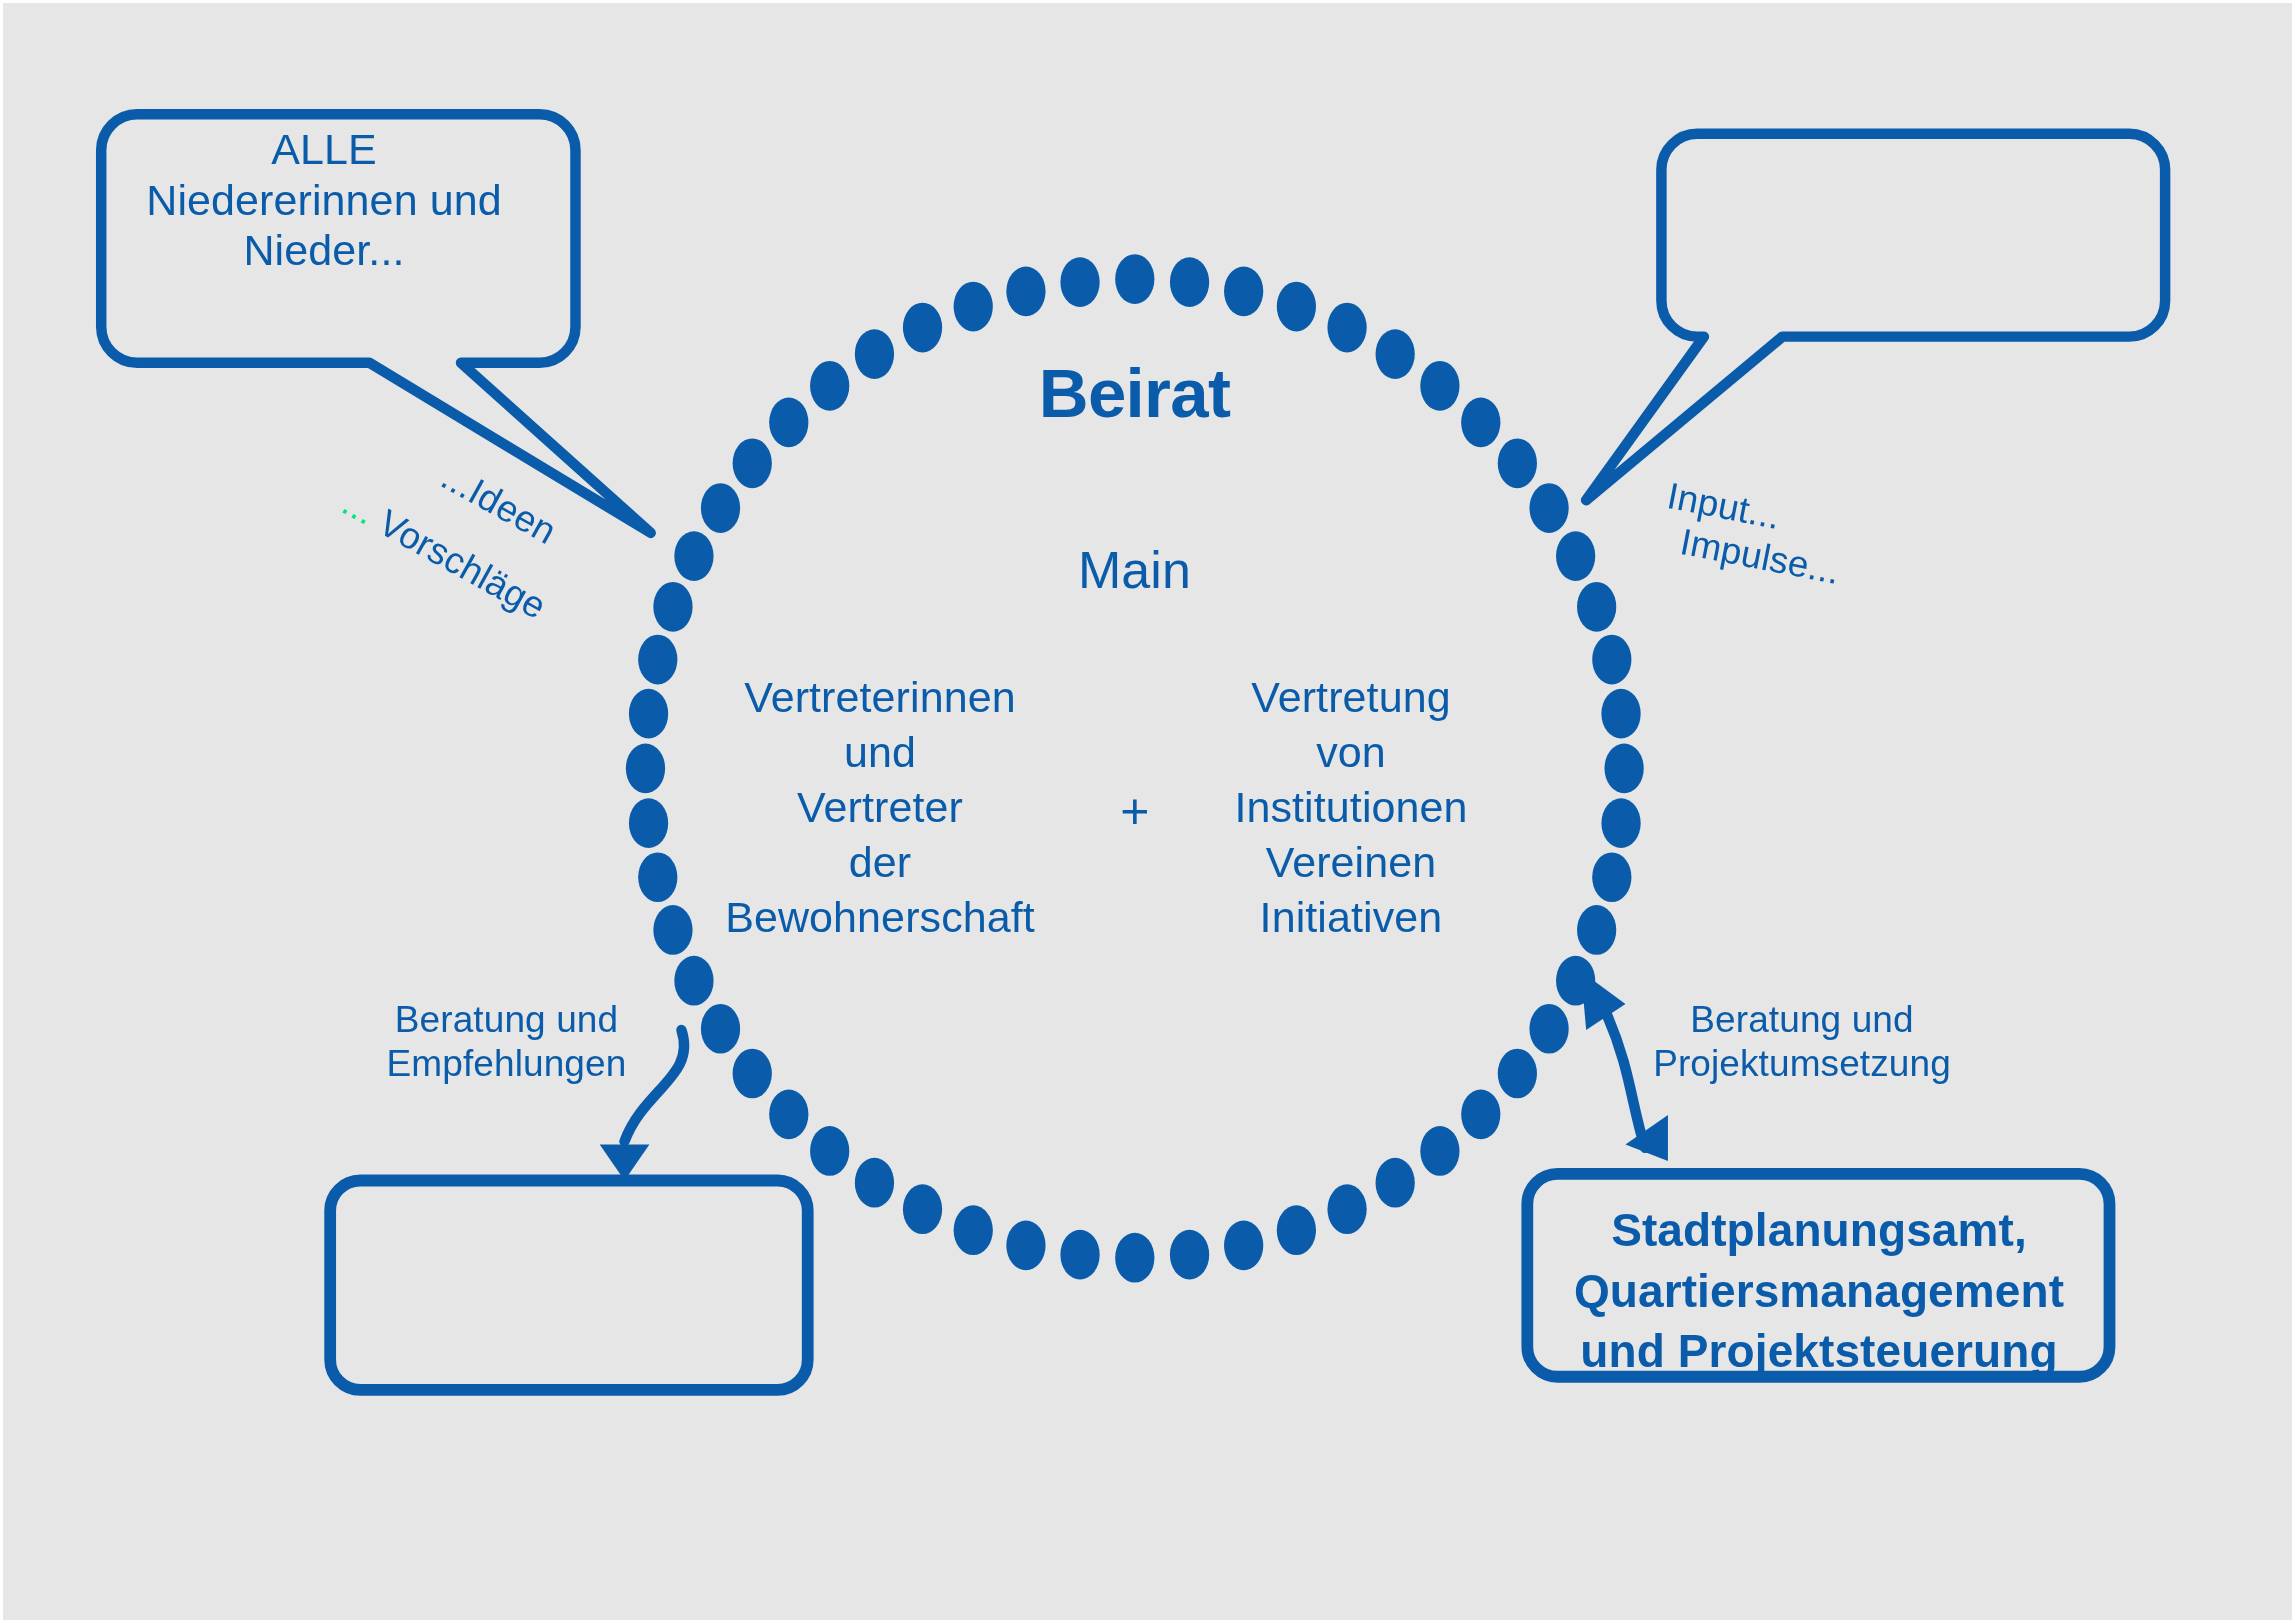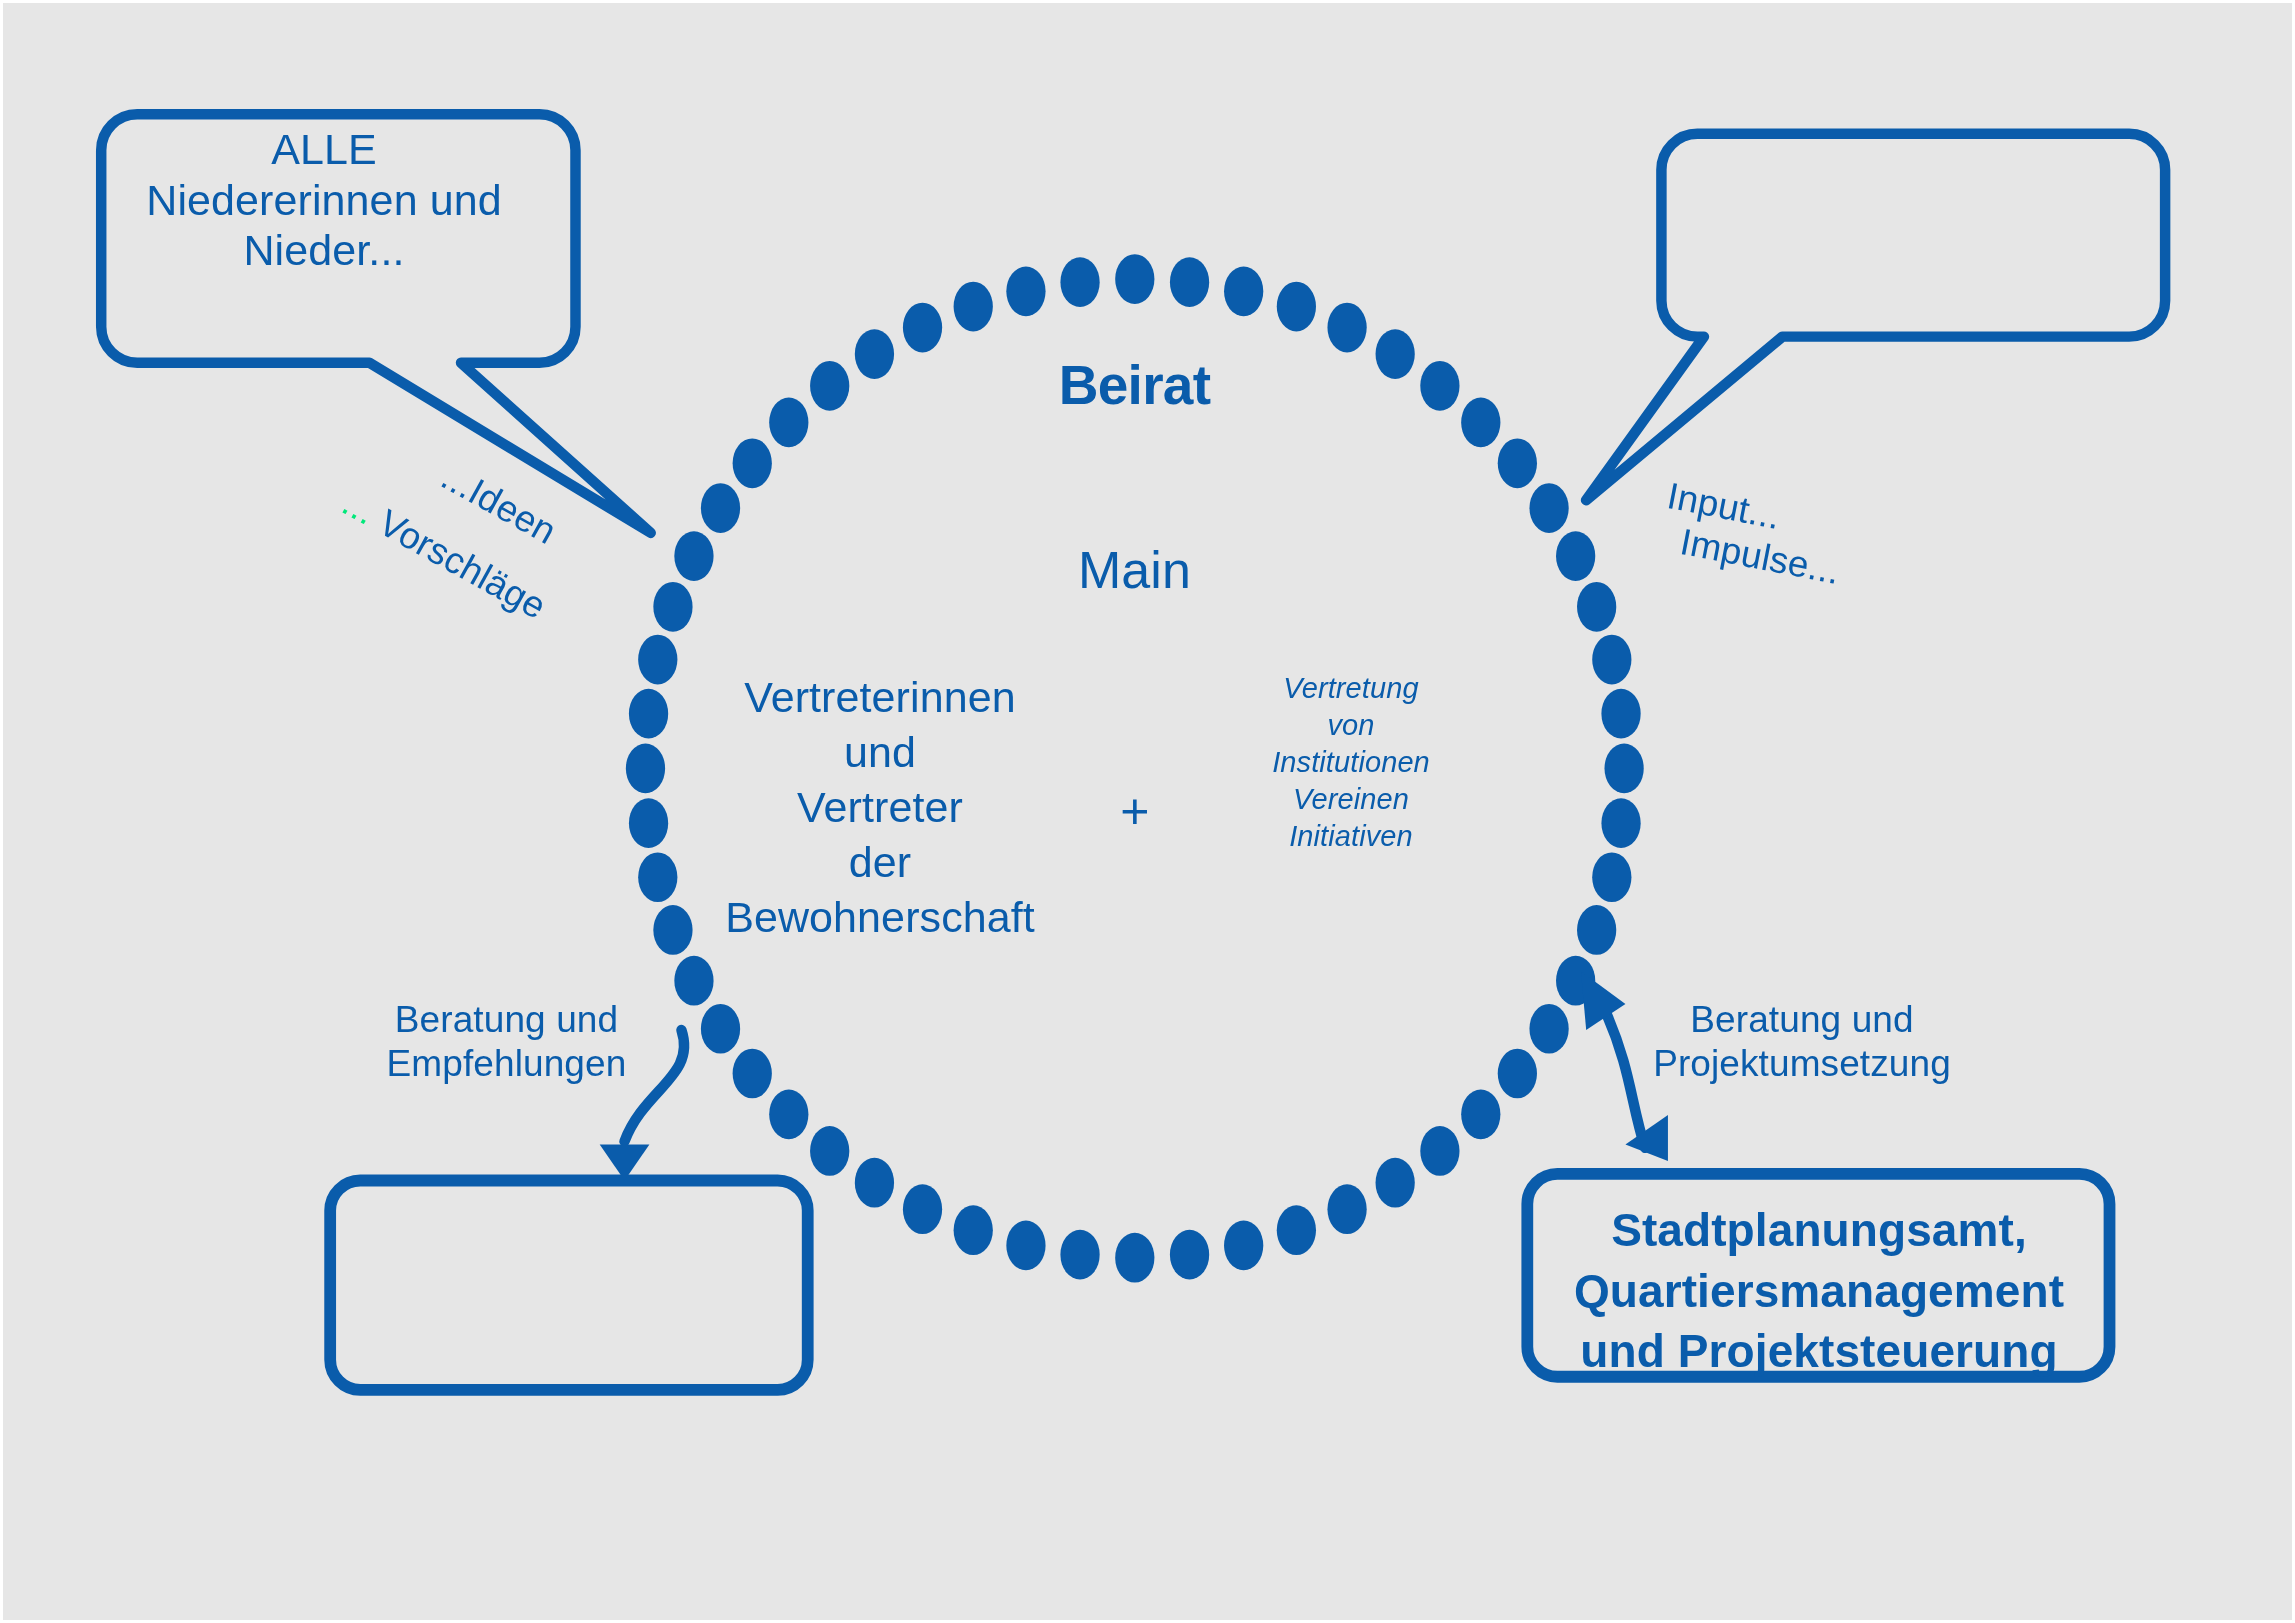--- a/index.html
+++ b/index.html
@@ -40,21 +40,21 @@
     font-size:43px;
   }
   #bubble-right-text{
     left:1675px; top:151px; width:452px;
     font-size:43px;
   }
 
   
   #core-title{
     left:811px; top:350px; width:641px;
-    font-size:55px; font-weight:bold;
+    font-size:69px; font-weight:bold;
     letter-spacing:-0.7px;
     text-align:center;
   }
   #core-sub1{
     left:811px; top:465px; width:641px;
     font-size:52px;
   }
   #core-sub2{
     left:811px; top:537px; width:641px;
     font-size:52px;
@@ -62,21 +62,21 @@
   #core-left{
     left:694px; top:667px; width:366px;
     font-size:43px; line-height:1.28;
   }
   #core-plus{
     left:1073px; top:779px; width:118px;
     font-size:50px;
   }
   #core-right{
     left:1191px; top:667px; width:314px;
-    font-size:29px; line-height:1.28;font-style:italic;
+    font-size:43px; line-height:1.28;
   }
   #core-stimmrecht{
     left:923px; top:1034px; width:393px;
     font-size:44px;
   }
 
   
   #ann-ideen{
     left:452px; top:452px; width:183px;
     font-size:37px; text-align:left;

